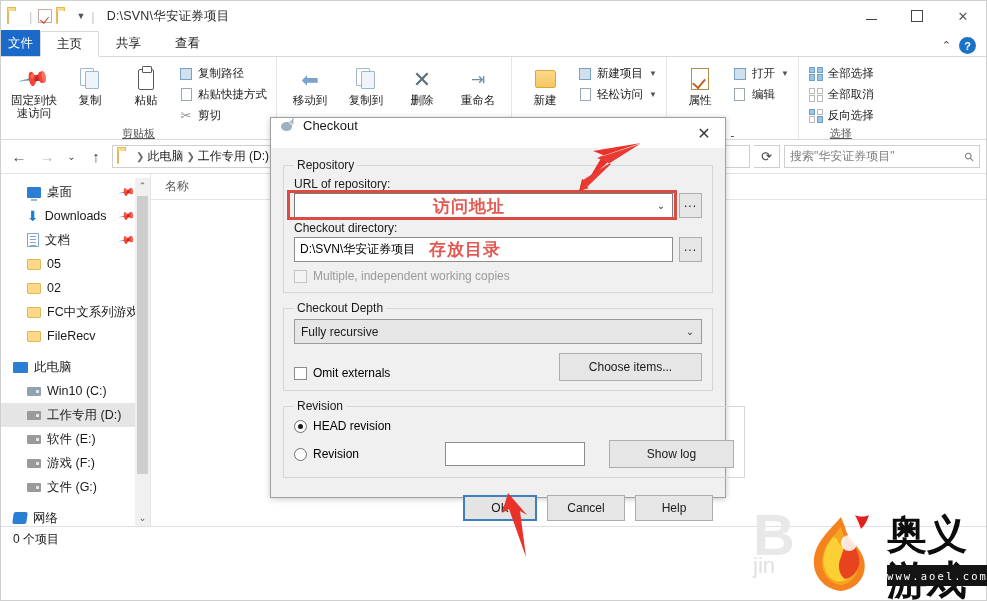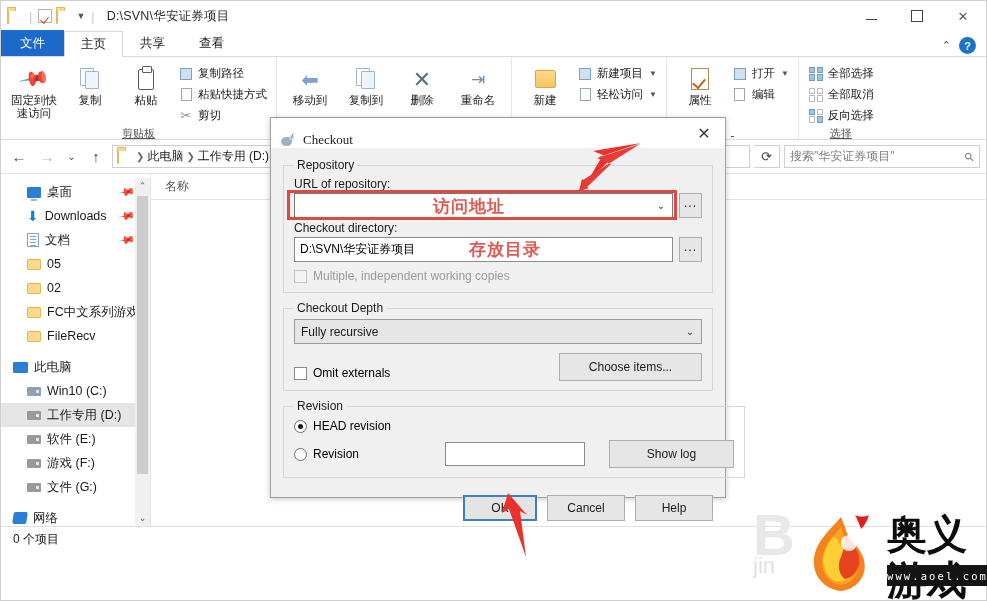--- a/index.html
+++ b/index.html
@@ -50,21 +50,21 @@
 
   
   .tabstrip{
     height:26px; display:flex; align-items:flex-end; background:#fff;
     border-bottom:1px solid #d9d9d9; position:relative;
   }
   .tab{
     height:26px; display:flex; align-items:center; padding:0 16px; font-size:12.5px;
     color:#1a1a1a; cursor:default; border:1px solid transparent; border-bottom:none;
   }
-  .tab.file{ background:#1b6ac9; color:#fff; padding:0 18px; height:26px;}
+  .tab.file{ background:#1b6ac9; color:#fff; padding:0 6px; height:26px;}
   .tab.active{ background:#fff; border:1px solid #d9d9d9; border-bottom:1px solid #fff;
     margin-bottom:-1px; }
   .tabstrip-right{ position:absolute; right:4px; bottom:2px; display:flex; align-items:center; gap:8px;}
   .caret-up{ color:#4a4a4a; font-size:11px;}
   .help-btn{
     width:17px;height:17px;border-radius:50%;background:#1b73c8;color:#fff;
     font-size:11px;font-weight:bold;display:flex;align-items:center;justify-content:center;
     margin-right:6px;
   }
 
@@ -180,22 +180,22 @@
     height:25px; border-top:1px solid #e0e0e0; background:#fff; display:flex; align-items:center;
     padding-left:12px; font-size:12px; color:#1a1a1a;
   }
 
   
   .dialog{
     position:absolute; left:269px; top:116px; width:456px; height:381px;
     background:#f0f0f0; border:1px solid #a0a0a0;
     box-shadow:0 1px 6px rgba(0,0,0,.22);
   }
-  .dlg-title{ height:30px; background:#fff; display:flex; align-items:flex-end;
-    padding-left:9px; gap:7px; font-size:13px; color:#1a1a1a;font-family:Liberation Serif, serif;}
+  .dlg-title{ height:30px; background:#fff; display:flex; align-items:flex-start;
+    padding-left:9px; gap:7px; font-size:13px; color:#1a1a1a;}
   .dlg-ico{ width:16px;height:15px; position:relative;}
   .dlg-ico .b{ position:absolute; width:11px;height:9px;background:#9fb0bf;border-radius:50% 40% 45% 50%;
     left:1px; top:4px;}
   .dlg-ico .s{ position:absolute; width:5px;height:5px;background:#c9d4dd;border-radius:50%;left:9px;top:2px;}
   .dlg-ico .t{ position:absolute; width:1px;height:5px;background:#8a99a7;left:12px;top:0;transform:rotate(18deg);}
   .dlg-close{ position:absolute; right:0; top:0; width:42px;height:30px;
     display:flex;align-items:center;justify-content:center;color:#3a3a3a;font-size:16px;font-weight:300;}
   .dlg-body{ padding:10px 12px 0 12px; position:relative;}
 
   fieldset.grp{ border:1px solid #d6d6d6; margin:0 0 8px 0; padding:2px 10px 9px 10px;}
@@ -666,21 +666,21 @@
 
     <div class="dlg-footer">
       <div class="btn ok">OK</div>
       <div class="btn cancel">Cancel</div>
       <div class="btn help">Help</div>
     </div>
   </div>
 
   <div class="redbox" style="left:286px; top:189px; width:390px; height:30px;"></div>
   <div class="redlabel" style="left:432px; top:194px;">访问地址</div>
-  <div class="redlabel" style="left:468px; top:237px;">存放目录</div>
+  <div class="redlabel" style="left:428px; top:237px;">存放目录</div>
 
   <svg class="arrow" style="left:538px; top:140px; width:110px; height:55px;" viewBox="0 0 110 55">
     <path d="M102 2 L60 16 L70 20 L44 44 L50 47 L40 50 L43 38 L48 41 L64 14 L54 10 Z" fill="#e8322a"></path>
     <path d="M101 3 L58 17 L72 23 L47 47 L42 50 L44 39 Z" fill="#ea3b32"></path>
   </svg>
 
   <svg class="arrow" style="left:495px; top:490px; width:60px; height:70px;" viewBox="0 0 60 70">
     <path d="M12 2 L6 22 L13 18 L30 66 L24 20 L31 24 Z" fill="#e8322a"></path>
   </svg>
 

